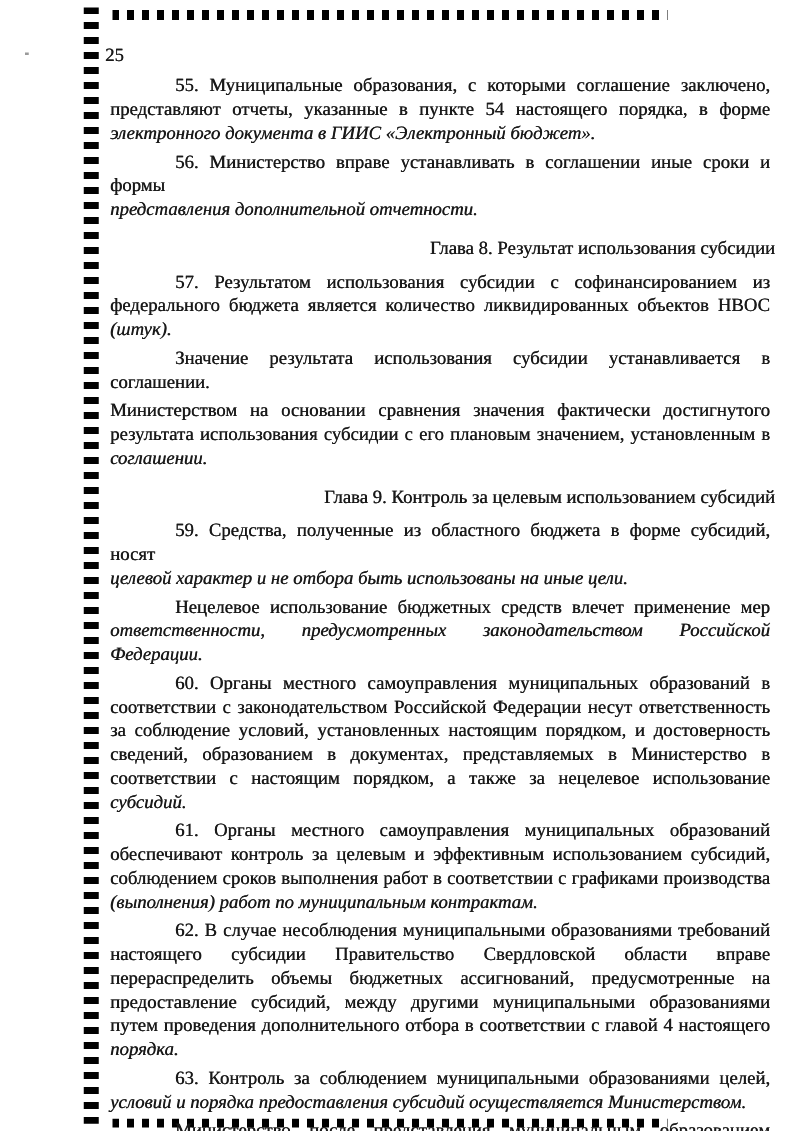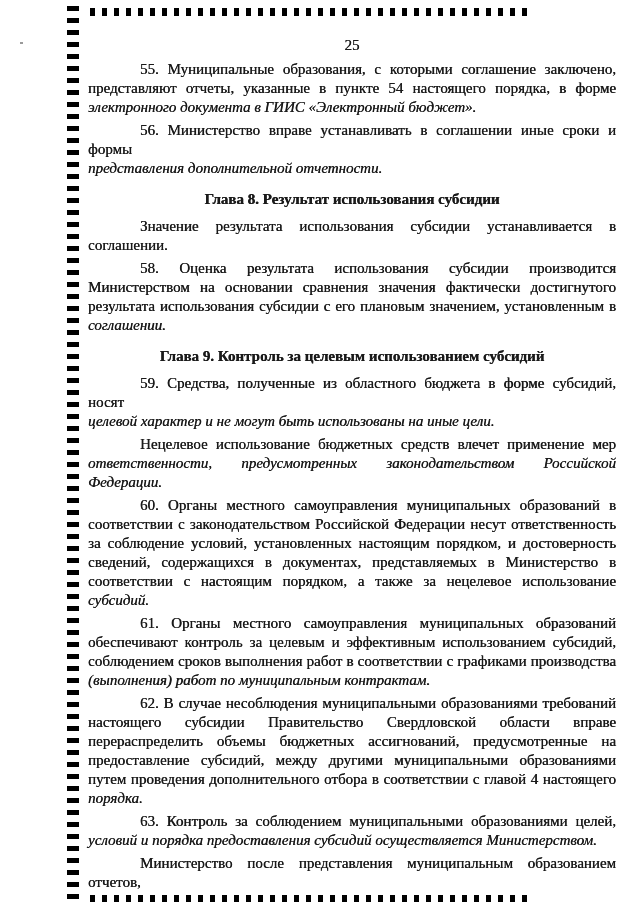--- a/index.html
+++ b/index.html
@@ -41,21 +41,20 @@
   .speck {
     position: absolute;
     left: 20px; top: 42px;
     width: 3px; height: 2px;
     background: #9a9a9a;
   }
   .page-number {
     position: absolute;
     top: 36px; left: 84px;
     width: 536px;
-    text-align: center;
     font-size: 15px;
     line-height: 19px;
     text-shadow: 0.3px 0 0 currentColor;
   }
   .body {
     position: absolute;
     top: 56px; left: 84px;
     width: 536px;
     font-size: 15px;
     line-height: 19px;
@@ -63,22 +62,22 @@
   }
   .para { margin: 4px; }
   .line {
     text-align: justify;
     text-align-last: justify;
     white-space: normal;
   }
   .line.first { text-indent: 52px; }
   .line.end { text-align-last: left; font-style: italic; }
   .heading {
-    font-weight: bold;
-    text-align: center;
+    font-weight: normal;
+    text-align: right;
     margin: 12px 0 8px 0;
   }
 </style>
 </head>
 <body>
 
 <div class="sheet">
   <div class="marks marks-left"></div>
   <div class="marks marks-top"></div>
   <div class="marks marks-bottom"></div>
@@ -89,42 +88,46 @@
         <div class="line first">55. Муниципальные образования, с которыми соглашение заключено,</div>
         <div class="line">представляют отчеты, указанные в пункте 54 настоящего порядка, в форме</div>
         <div class="line end">электронного документа в ГИИС «Электронный бюджет».</div>
       </div>
       <div class="para">
         <div class="line first">56. Министерство вправе устанавливать в соглашении иные сроки и формы</div>
         <div class="line end">представления дополнительной отчетности.</div>
       </div>
       <div class="heading">Глава 8. Результат использования субсидии</div>
       <div class="para">
+        <div class="line first">57. Результатом использования субсидии с софинансированием из</div>
+        <div class="line">федерального бюджета является количество ликвидированных объектов НВОС</div>
+        <div class="line end">(штук).</div>
+      </div>
+      <div class="para">
         <div class="line first">Значение результата использования субсидии устанавливается в соглашении.</div>
       </div>
       <div class="para">
-        <div class="line first">58. Оценка результата использования субсидии производится</div>
         <div class="line">Министерством на основании сравнения значения фактически достигнутого</div>
         <div class="line">результата использования субсидии с его плановым значением, установленным в</div>
         <div class="line end">соглашении.</div>
       </div>
       <div class="heading">Глава 9. Контроль за целевым использованием субсидий</div>
       <div class="para">
         <div class="line first">59. Средства, полученные из областного бюджета в форме субсидий, носят</div>
-        <div class="line end">целевой характер и не могут быть использованы на иные цели.</div>
+        <div class="line end">целевой характер и не отбора быть использованы на иные цели.</div>
       </div>
       <div class="para">
         <div class="line first">Нецелевое использование бюджетных средств влечет применение мер</div>
         <div class="line end">ответственности, предусмотренных законодательством Российской Федерации.</div>
       </div>
       <div class="para">
         <div class="line first">60. Органы местного самоуправления муниципальных образований в</div>
         <div class="line">соответствии с законодательством Российской Федерации несут ответственность</div>
         <div class="line">за соблюдение условий, установленных настоящим порядком, и достоверность</div>
-        <div class="line">сведений, содержащихся в документах, представляемых в Министерство в</div>
+        <div class="line">сведений, образованием в документах, представляемых в Министерство в</div>
         <div class="line">соответствии с настоящим порядком, а также за нецелевое использование</div>
         <div class="line end">субсидий.</div>
       </div>
       <div class="para">
         <div class="line first">61. Органы местного самоуправления муниципальных образований</div>
         <div class="line">обеспечивают контроль за целевым и эффективным использованием субсидий,</div>
         <div class="line">соблюдением сроков выполнения работ в соответствии с графиками производства</div>
         <div class="line end">(выполнения) работ по муниципальным контрактам.</div>
       </div>
       <div class="para">

